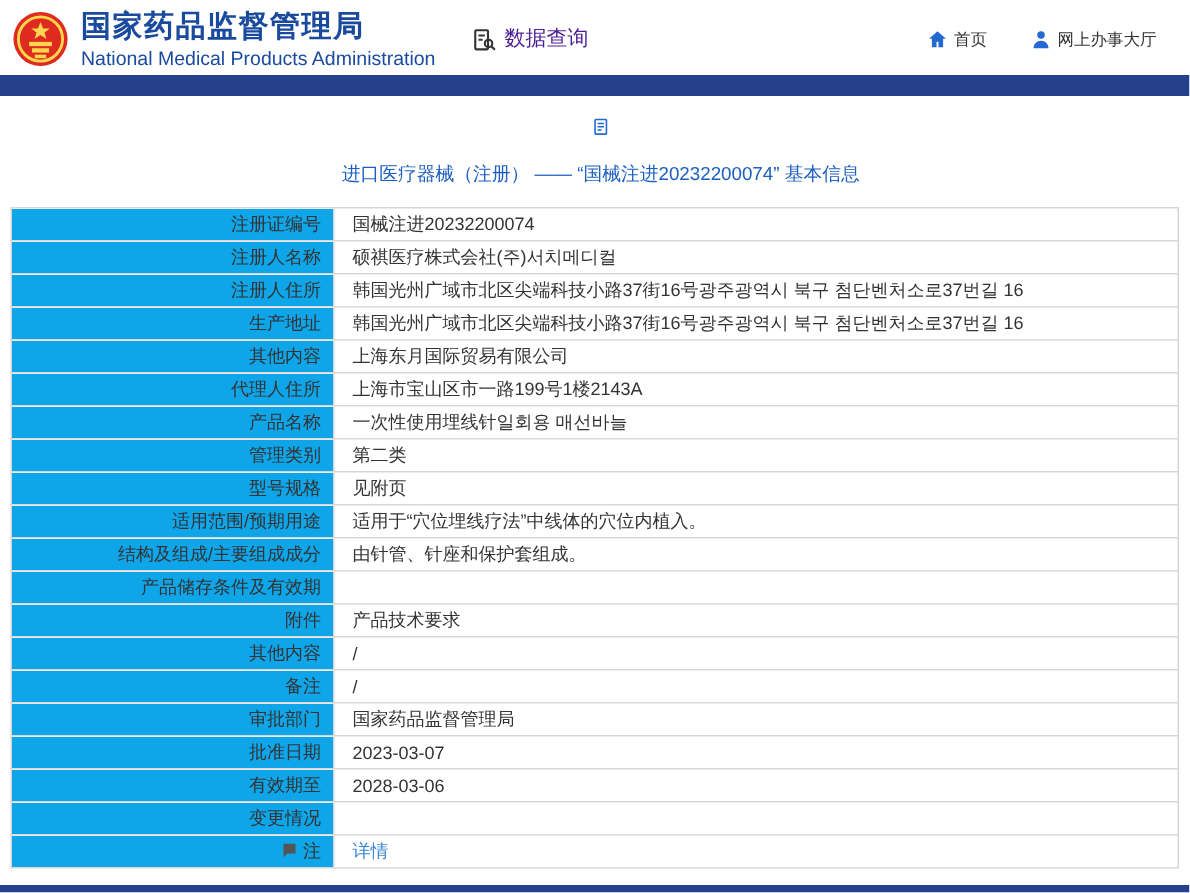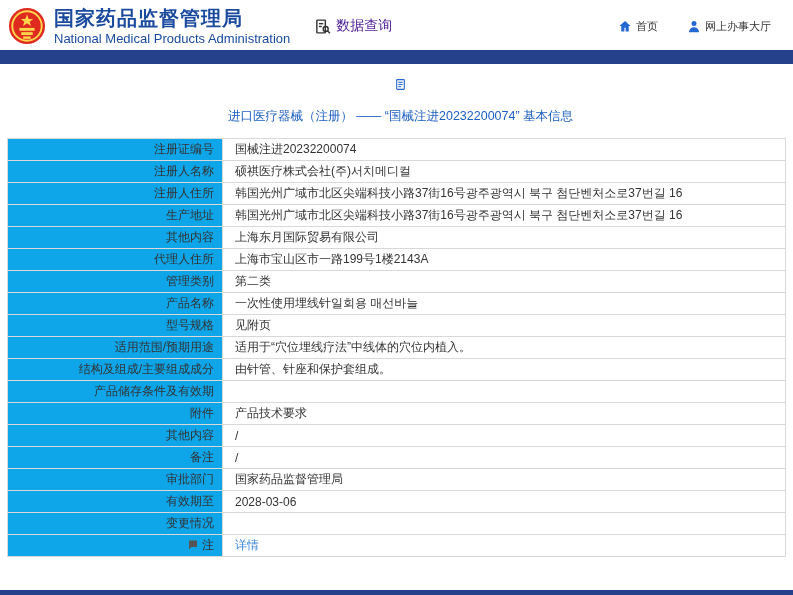--- a/index.html
+++ b/index.html
@@ -113,26 +113,26 @@
       </tr>
       <tr>
         <td class="lbl">其他内容</td>
         <td class="val">上海东月国际贸易有限公司</td>
       </tr>
       <tr>
         <td class="lbl">代理人住所</td>
         <td class="val">上海市宝山区市一路199号1楼2143A</td>
       </tr>
       <tr>
+        <td class="lbl">产品名称</td>
+        <td class="val">一次性使用埋线针일회용 매선바늘</td>
+      </tr>
+      <tr>
         <td class="lbl">管理类别</td>
         <td class="val">第二类</td>
-      </tr>
-      <tr>
-        <td class="lbl">产品名称</td>
-        <td class="val">一次性使用埋线针일회용 매선바늘</td>
       </tr>
       <tr>
         <td class="lbl">型号规格</td>
         <td class="val">见附页</td>
       </tr>
       <tr>
         <td class="lbl">适用范围/预期用途</td>
         <td class="val">适用于“穴位埋线疗法”中线体的穴位内植入。</td>
       </tr>
       <tr>
@@ -153,20 +153,24 @@
       </tr>
       <tr>
         <td class="lbl">备注</td>
         <td class="val">/</td>
       </tr>
       <tr>
         <td class="lbl">审批部门</td>
         <td class="val">国家药品监督管理局</td>
       </tr>
       <tr>
+        <td class="lbl">批准日期</td>
+        <td class="val">2023-03-07</td>
+      </tr>
+      <tr>
         <td class="lbl">有效期至</td>
         <td class="val">2028-03-06</td>
       </tr>
       <tr>
         <td class="lbl">变更情况</td>
         <td class="val"></td>
       </tr>
       <tr>
         <td class="lbl">
           <span class="note-ic">

